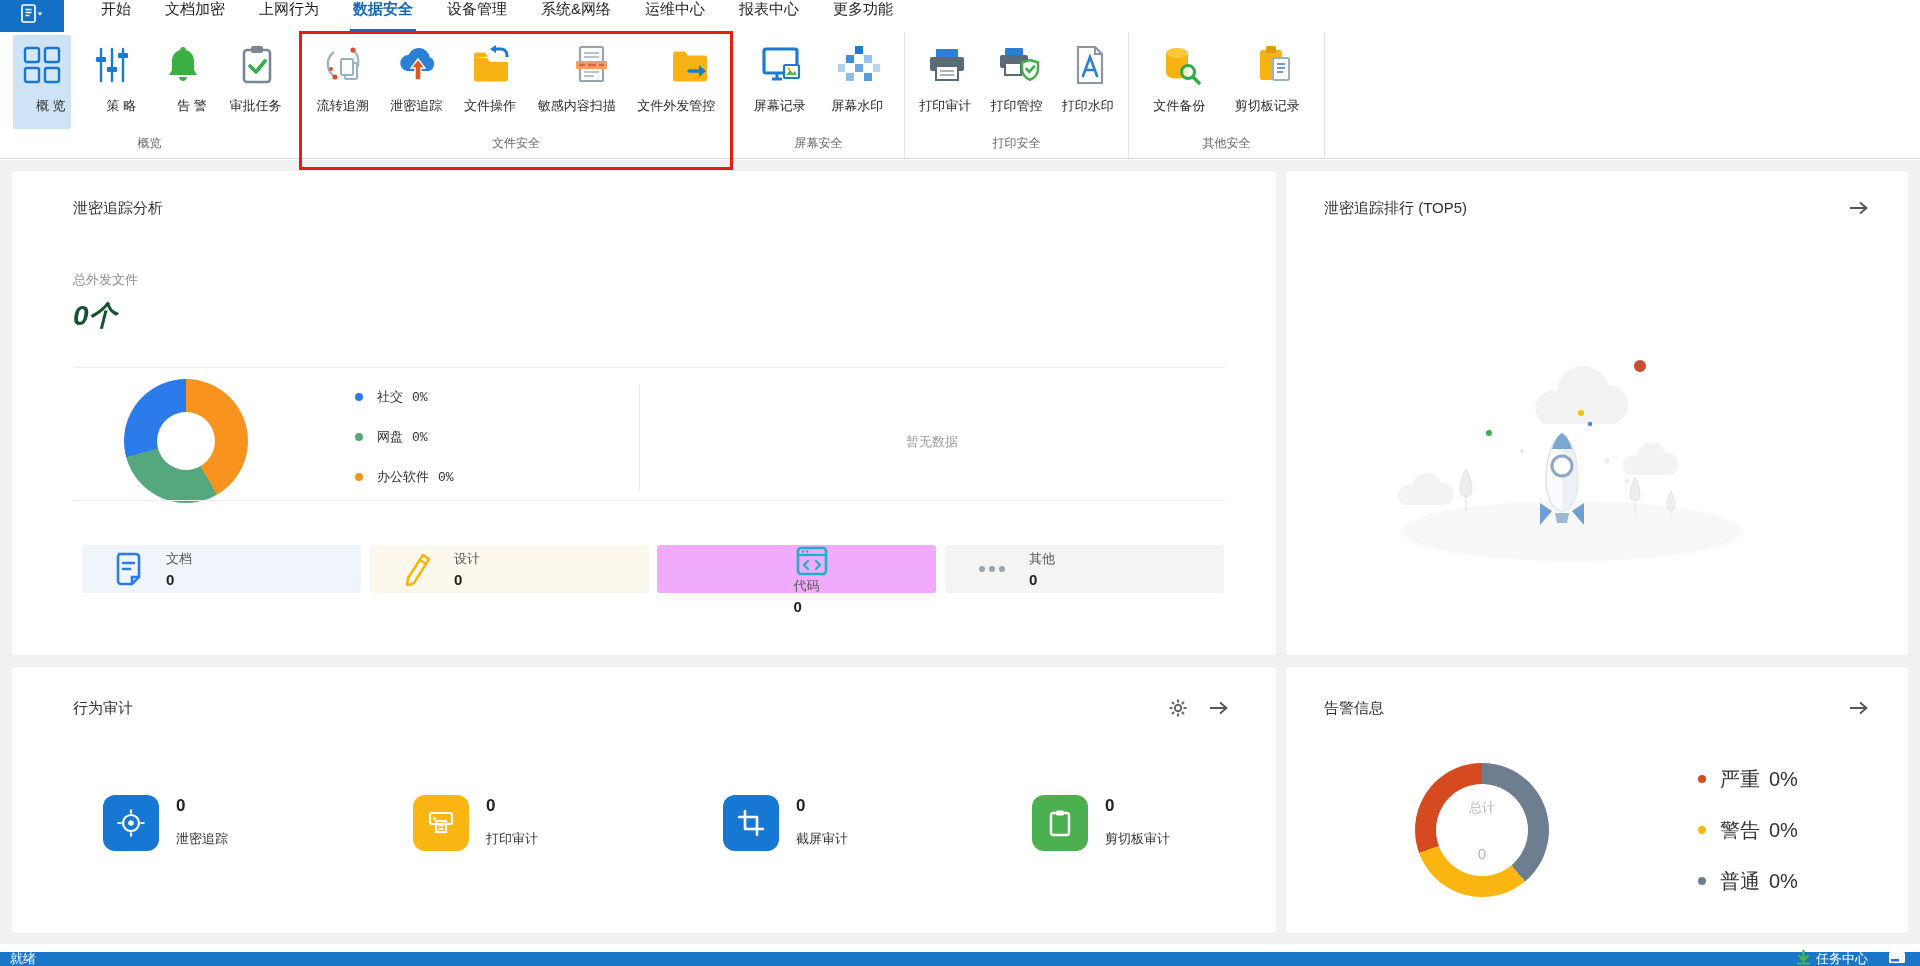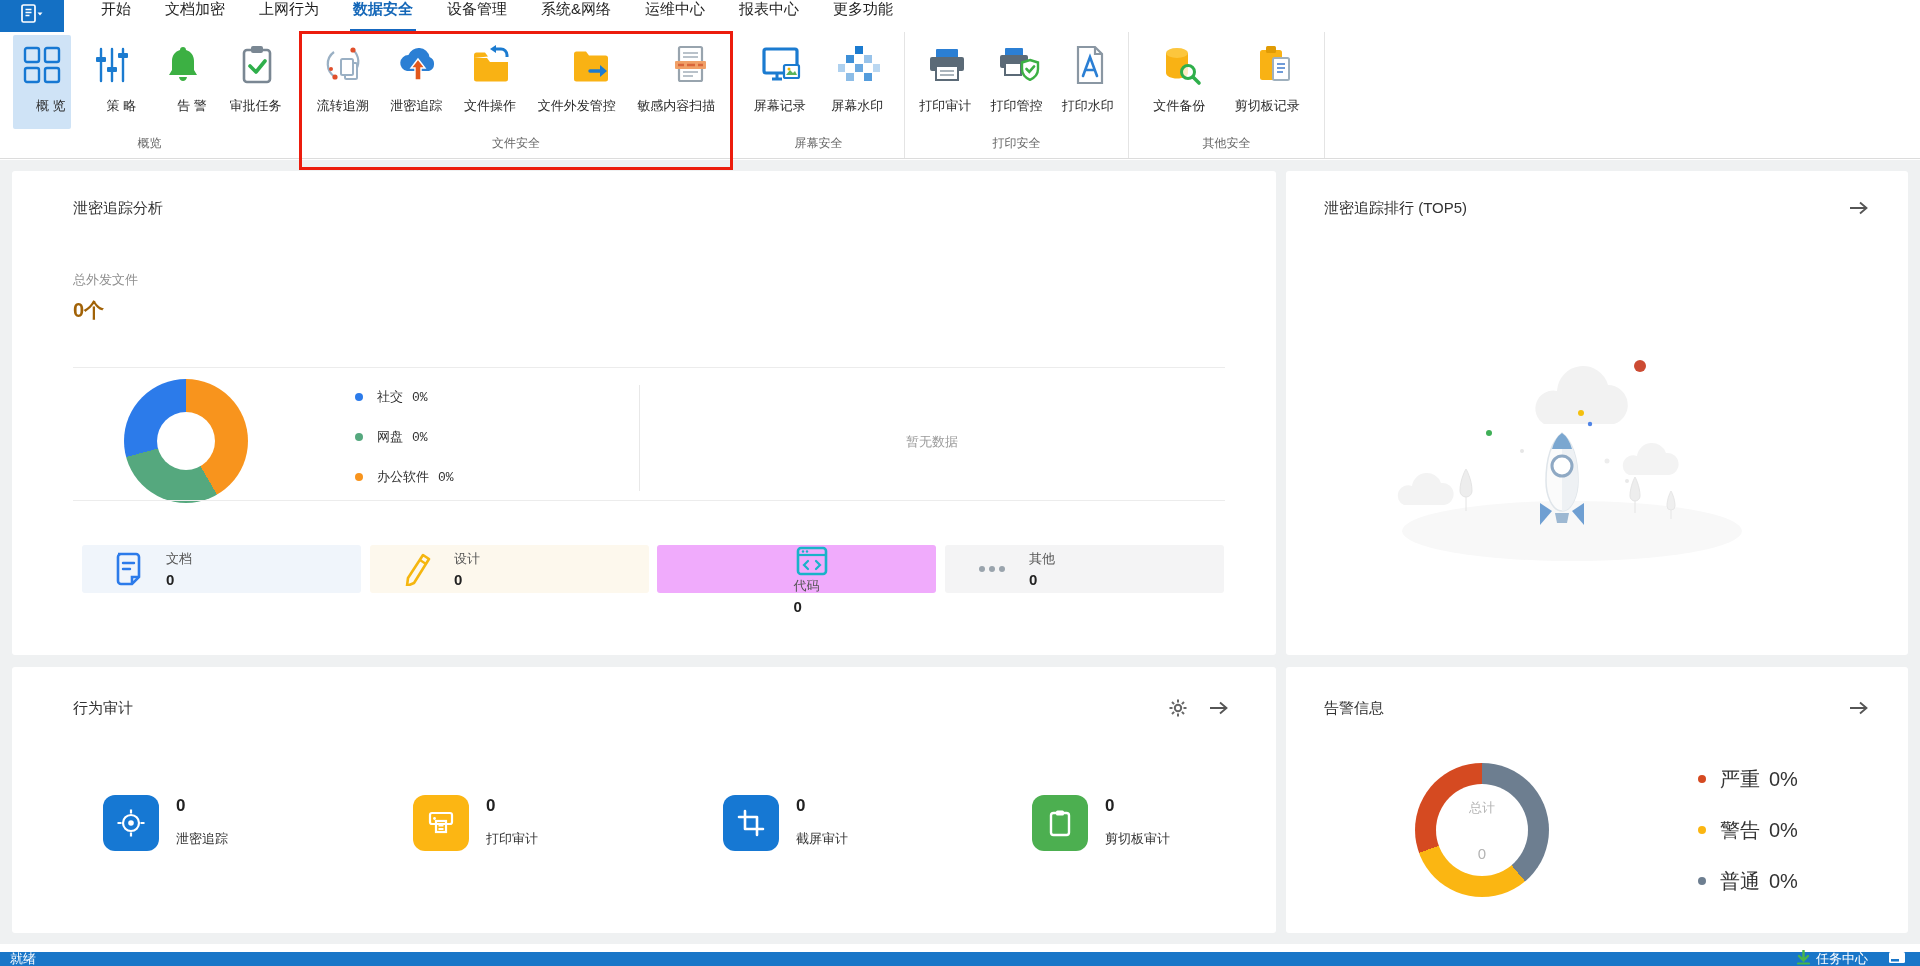--- a/index.html
+++ b/index.html
@@ -41,21 +41,21 @@
   .card { position:absolute; background:#fff; border-radius:3px; }
   .card-tl { left:12px;  top:11px;  width:1264px; height:484px; }
   .card-tr { left:1286px; top:11px; width:622px;  height:484px; }
   .card-bl { left:12px;  top:507px; width:1264px; height:266px; }
   .card-br { left:1286px; top:507px; width:622px; height:266px; }
   .card-title { position:absolute; font-size:15px; color:#333; }
   .hdiv { position:absolute; height:1px; background:#ececec; left:61px; right:51px; }
 
   
   .total-label { position:absolute; left:61px; top:100px; font-size:13px; color:#8f8f8f; }
-  .total-value { position:absolute; left:61px; top:126px; font-size:20px; font-weight:bold; color:#a16207; }
+  .total-value { position:absolute; left:61px; top:126px; font-size:28px; font-weight:bold; color:#14532d;font-style:italic; }
   .donut1 { position:absolute; left:112px; top:208px; width:124px; height:124px; border-radius:50%; }
   .donut1::after { content:""; position:absolute; left:33px; top:33px; width:58px; height:58px;
     background:#fff; border-radius:50%; }
   .legend1 { position:absolute; left:343px; top:216px; }
   .legend1 .lrow { display:flex; align-items:center; height:20px; margin-bottom:20px; font-size:13px; color:#333;font-family:Liberation Mono, monospace; }
   .ldot { width:8px; height:8px; border-radius:50%; margin-right:14px; }
   .lval { margin-left:9px; }
   .vdiv { position:absolute; left:627px; top:214px; width:1px; height:106px; background:#e8e8e8; }
   .empty-text { position:absolute; left:627px; width:586px; top:262px; text-align:center;
     font-size:13px; color:#9a9a9a; }
@@ -229,37 +229,37 @@
               <path d="M4 14v-3a2.5 2.5 0 0 1 2.5-2.5H15l3 4" fill="#f9b214"></path>
               <path d="M37 13v-2a6 6 0 0 0-6-6h-7" fill="none" stroke="#1b7bd0" stroke-width="3"></path>
               <path d="M26 1l-6 4 6 4z" fill="#1b7bd0"></path>
             </svg>
         </div>
         <div class="rlabel">文件操作</div>
       </div>
       <div class="rbtn">
         <div class="ricon">
           <svg width="44" height="42" viewBox="0 0 44 42">
-              <path d="M4 10a2.5 2.5 0 0 1 2.5-2.5H16l3 4h16.5A2.5 2.5 0 0 1 38 14v21a2.5 2.5 0 0 1-2.5 2.5h-29A2.5 2.5 0 0 1 4 35z" fill="#f9b214"></path>
-              <path d="M20 27h13" stroke="#1b7bd0" stroke-width="3.4" stroke-linecap="round"></path>
-              <path d="M30 21l7 6-7 6z" fill="#1b7bd0"></path>
-            </svg>
-        </div>
-        <div class="rlabel">文件外发管控</div>
-      </div>
-      <div class="rbtn">
-        <div class="ricon">
-          <svg width="44" height="42" viewBox="0 0 44 42">
               <rect x="10" y="3" width="23" height="34" rx="1.5" fill="#fff" stroke="#98a4ae" stroke-width="2.2"></rect>
               <path d="M14 9h15M14 13h15M14 28h15M14 32h10" stroke="#b9c2ca" stroke-width="1.8"></path>
               <rect x="6" y="17" width="31" height="8" rx="1" fill="#f0a067"></rect>
               <path d="M9 21h6M18 21h8M29 21h5" stroke="#d9663a" stroke-width="2.4"></path>
             </svg>
         </div>
         <div class="rlabel">敏感内容扫描</div>
+      </div>
+      <div class="rbtn">
+        <div class="ricon">
+          <svg width="44" height="42" viewBox="0 0 44 42">
+              <path d="M4 10a2.5 2.5 0 0 1 2.5-2.5H16l3 4h16.5A2.5 2.5 0 0 1 38 14v21a2.5 2.5 0 0 1-2.5 2.5h-29A2.5 2.5 0 0 1 4 35z" fill="#f9b214"></path>
+              <path d="M20 27h13" stroke="#1b7bd0" stroke-width="3.4" stroke-linecap="round"></path>
+              <path d="M30 21l7 6-7 6z" fill="#1b7bd0"></path>
+            </svg>
+        </div>
+        <div class="rlabel">文件外发管控</div>
       </div>
     </div>
     <div class="glabel">文件安全</div>
   </div>
 
   <div class="rgroup g3">
     <div class="rbuttons">
       <div class="rbtn">
         <div class="ricon">
           <svg width="44" height="42" viewBox="0 0 44 42">

